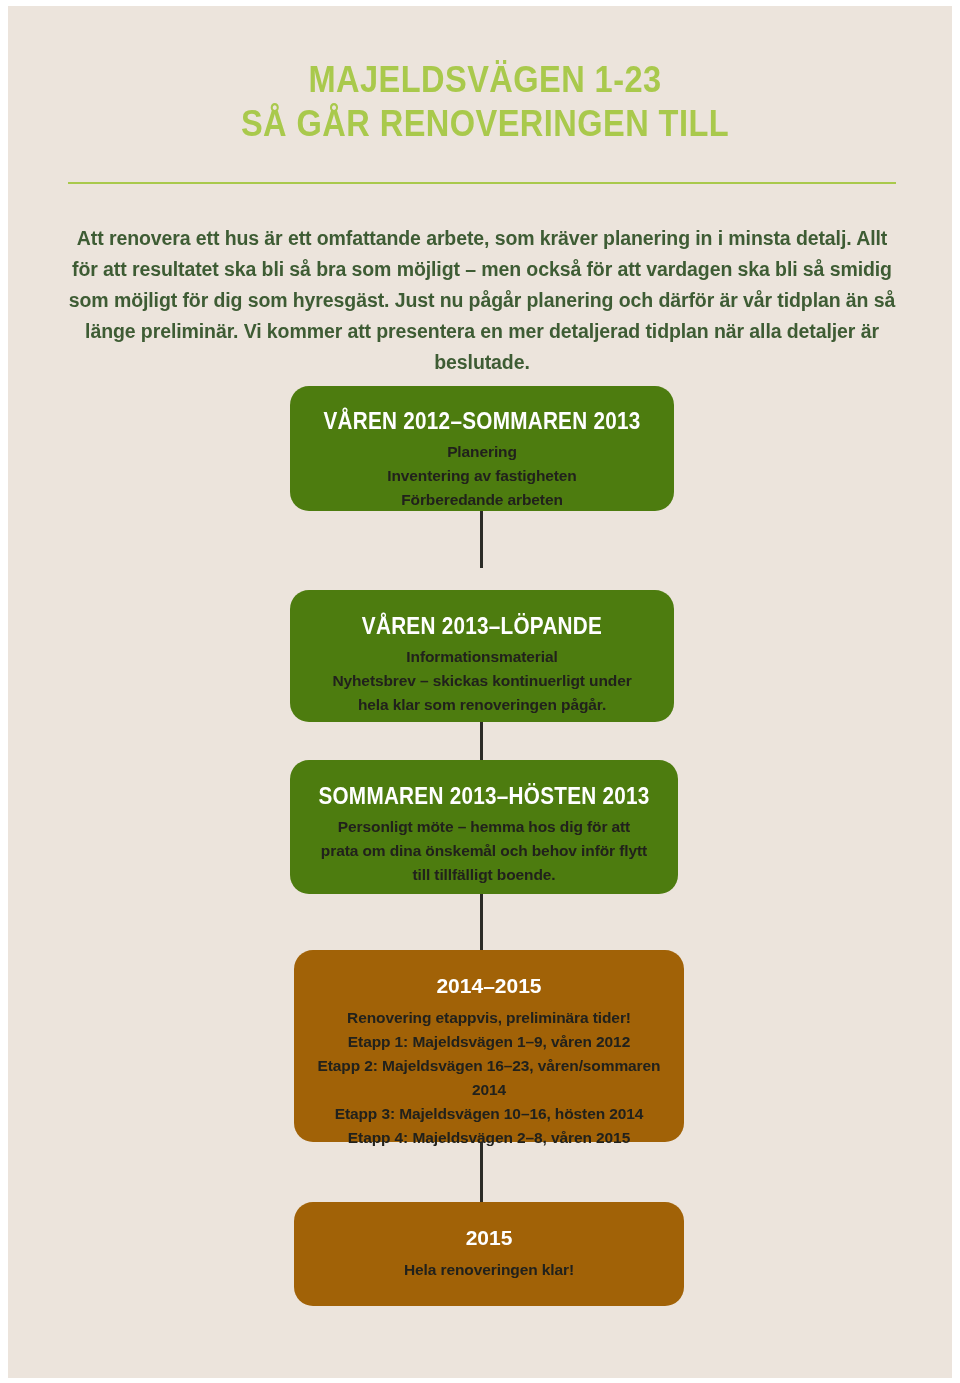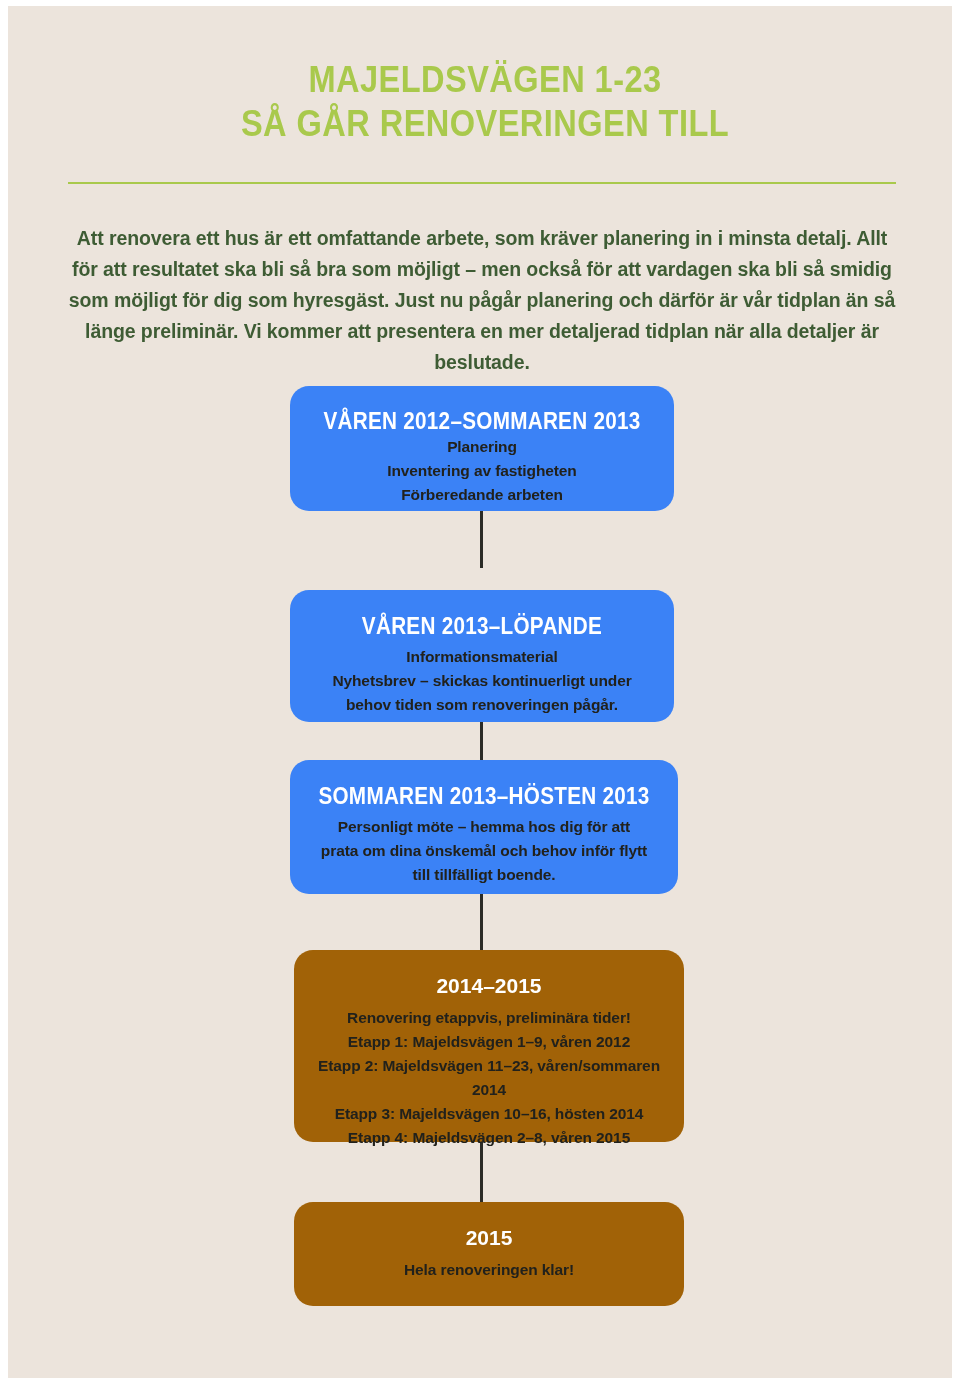--- a/index.html
+++ b/index.html
@@ -87,21 +87,21 @@
 
   .connector {
     position: absolute;
     width: 3px;
     background: #2b2b26;
     left: 472px;
   }
 
   .tl-box {
     position: absolute;
-    background: #3b82f6;
+    background: #4d7c0f;
     border-radius: 19px;
     box-sizing: border-box;
     text-align: center;
     padding: 0 10px;
   }
   .tl-box.lighter {
     background: #a16207;
   }
 
   .tl-head {
@@ -147,44 +147,44 @@
 
     <div id="timeline">
 
       <div class="connector" style="top:504px;height:58px;"></div>
       <div class="connector" style="top:692px;height:62px;"></div>
       <div class="connector" style="top:886px;height:58px;"></div>
       <div class="connector" style="top:1136px;height:62px;"></div>
 
       <div class="tl-box" style="left:282px; top:380px; width:384px; height:125px; padding-top:21px;">
         <div class="tl-head">VÅREN 2012–SOMMAREN 2013</div>
-        <div class="tl-line" style="">Planering</div>
+        <div class="tl-line" style="margin-top:5px;">Planering</div>
         <div class="tl-line">Inventering av fastigheten</div>
         <div class="tl-line">Förberedande arbeten</div>
       </div>
 
       <div class="tl-box" style="left:282px; top:584px; width:384px; height:132px; padding-top:22px;">
         <div class="tl-head">VÅREN 2013–LÖPANDE</div>
         <div class="tl-line" style="margin-top:5px;">Informationsmaterial</div>
         <div class="tl-line">Nyhetsbrev – skickas kontinuerligt under</div>
-        <div class="tl-line">behov tiden som renoveringen pågår.</div>
+        <div class="tl-line">hela klar som renoveringen pågår.</div>
       </div>
 
       <div class="tl-box" style="left:282px; top:754px; width:388px; height:134px; padding-top:22px;">
         <div class="tl-head">SOMMAREN 2013–HÖSTEN 2013</div>
         <div class="tl-line" style="margin-top:5px;">Personligt möte – hemma hos dig för att</div>
         <div class="tl-line">prata om dina önskemål och behov inför flytt</div>
         <div class="tl-line">till tillfälligt boende.</div>
       </div>
 
       <div class="tl-box lighter" style="left:286px; top:944px; width:390px; height:192px; padding-top:22px;">
         <div class="tl-head wide">2014–2015</div>
         <div class="tl-line" style="margin-top:6px;">Renovering etappvis, preliminära tider!</div>
         <div class="tl-line">Etapp 1: Majeldsvägen 1–9, våren 2012</div>
-        <div class="tl-line">Etapp 2: Majeldsvägen 11–23, våren/sommaren 2014</div>
+        <div class="tl-line">Etapp 2: Majeldsvägen 16–23, våren/sommaren 2014</div>
         <div class="tl-line">Etapp 3: Majeldsvägen 10–16, hösten 2014</div>
         <div class="tl-line">Etapp 4: Majeldsvägen 2–8, våren 2015</div>
       </div>
 
       <div class="tl-box lighter" style="left:286px; top:1196px; width:390px; height:104px; padding-top:22px;">
         <div class="tl-head wide">2015</div>
         <div class="tl-line" style="margin-top:6px;">Hela renoveringen klar!</div>
       </div>
 
     </div>

